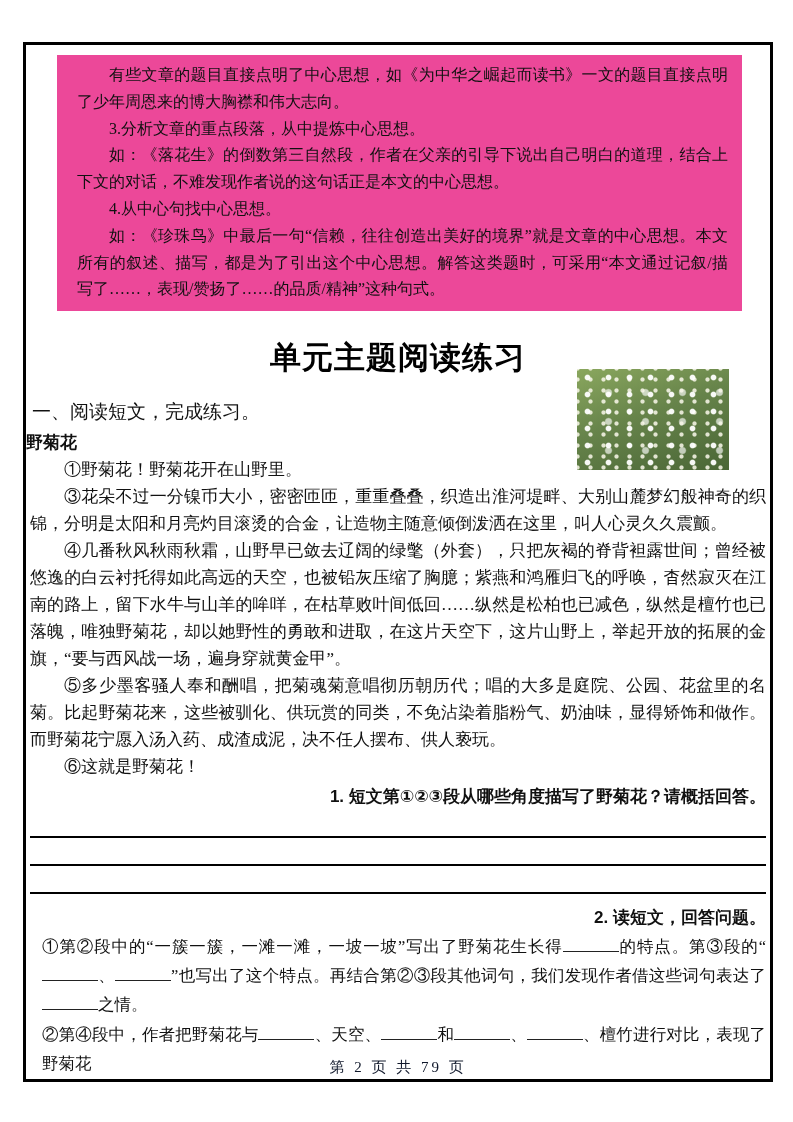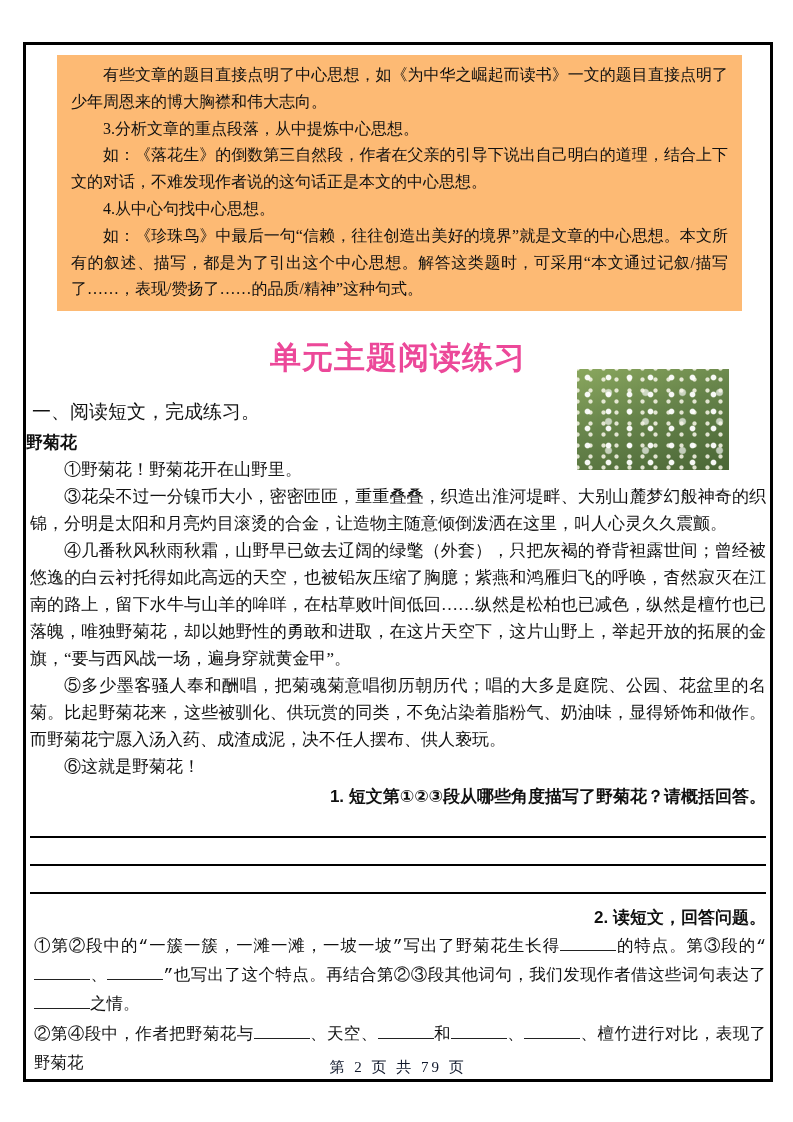--- a/index.html
+++ b/index.html
@@ -17,39 +17,39 @@
     top: 42px;
     width: 744px;
     height: 1034px;
     border: 3px solid #000;
     background: #fff;
     overflow: hidden;
   }
   
   .green-box {
     margin: 10px 28px 0 31px;
-    background: #fdba74;
-    padding: 7px 14px 8px 14px;
+    background: #ec4899;
+    padding: 7px 14px 8px 20px;
     font-size: 16px;
     line-height: 26.8px;
   }
   .green-box p {
     margin: 0;
     text-indent: 2em;
     text-align: justify;
   }
   
   .main-title {
     margin: 26px 0 0 0;
     text-align: center;
     font-family: "Liberation Sans", "DejaVu Sans", sans-serif;
     font-weight: bold;
     font-size: 31px;
     letter-spacing: 1px;
-    color: #ec4899;
+    color: #000000;
   }
   
   .flower-photo {
     position: absolute;
     left: 551px;
     top: 324px;
     width: 152px;
     height: 101px;
     background-color: #5e7d3f;
     background-image:
@@ -90,22 +90,22 @@
     line-height: 27px;
     text-align: right;
   }
   .answer-line {
     margin: 25px 4px 0 4px;
     height: 1px;
     border-bottom: 2px solid #000;
   }
   .answer-lines { margin-bottom: 10px; }
   .q-body {
-    margin: 1px 4px 0 8px;
-    font-family: Liberation Mono, monospace;
+    margin: 1px 4px 0 16px;
+    font-family: Liberation Serif, serif;
     font-size: 16.5px;
     line-height: 29px;
     text-align: justify;
   }
   .blank {
     display: inline-block;
     width: 56px;
     height: 13px;
     border-bottom: 1.5px solid #222;
     vertical-align: baseline;

